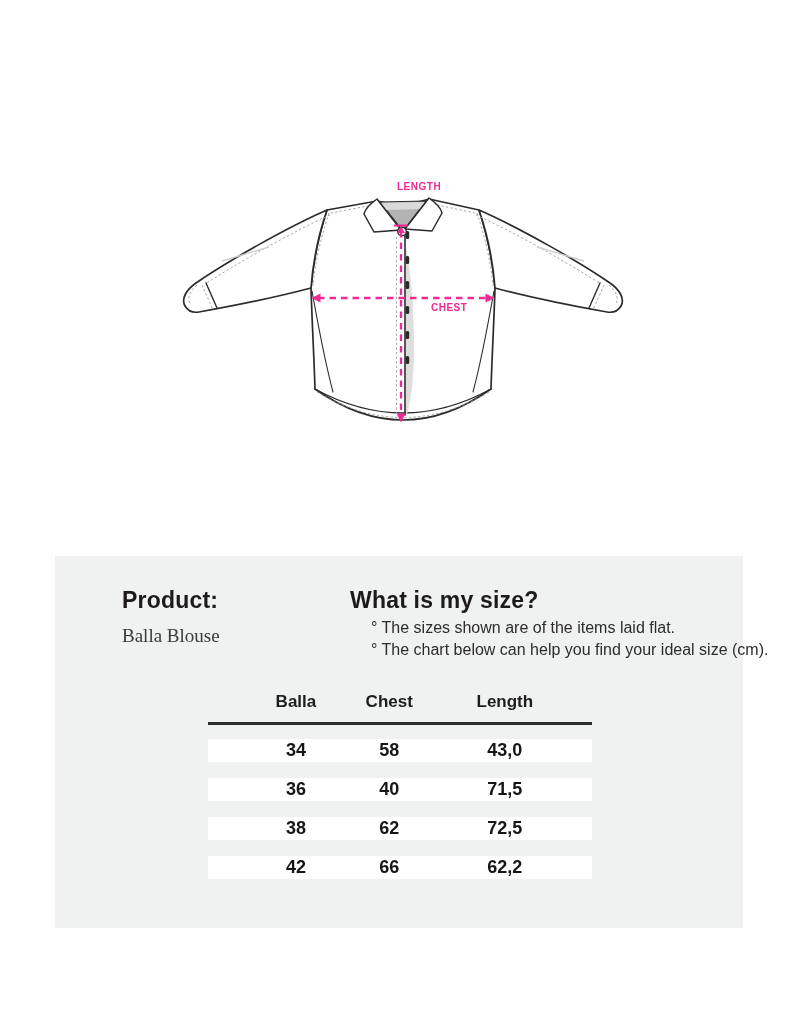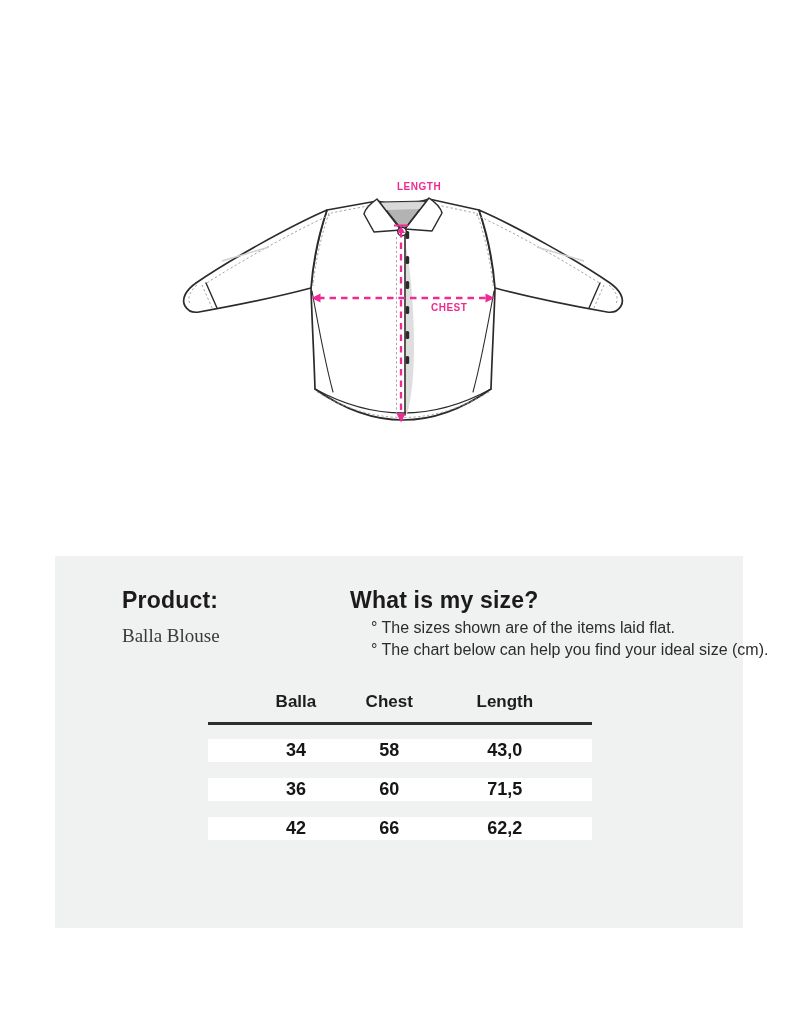--- a/index.html
+++ b/index.html
@@ -183,22 +183,27 @@
     <div class="header-rule"></div>
 
     <div class="table-rows">
       <div class="table-row">
         <span class="td col-0">34</span>
         <span class="td col-1">58</span>
         <span class="td col-2">43,0</span>
       </div>
       <div class="table-row">
         <span class="td col-0">36</span>
-        <span class="td col-1">60</span>
+        <span class="td col-1">40</span>
         <span class="td col-2">71,5</span>
+      </div>
+      <div class="table-row">
+        <span class="td col-0">38</span>
+        <span class="td col-1">62</span>
+        <span class="td col-2">72,5</span>
       </div>
       <div class="table-row">
         <span class="td col-0">42</span>
         <span class="td col-1">66</span>
         <span class="td col-2">62,2</span>
       </div>
     </div>
   </div>
 </div>
 

